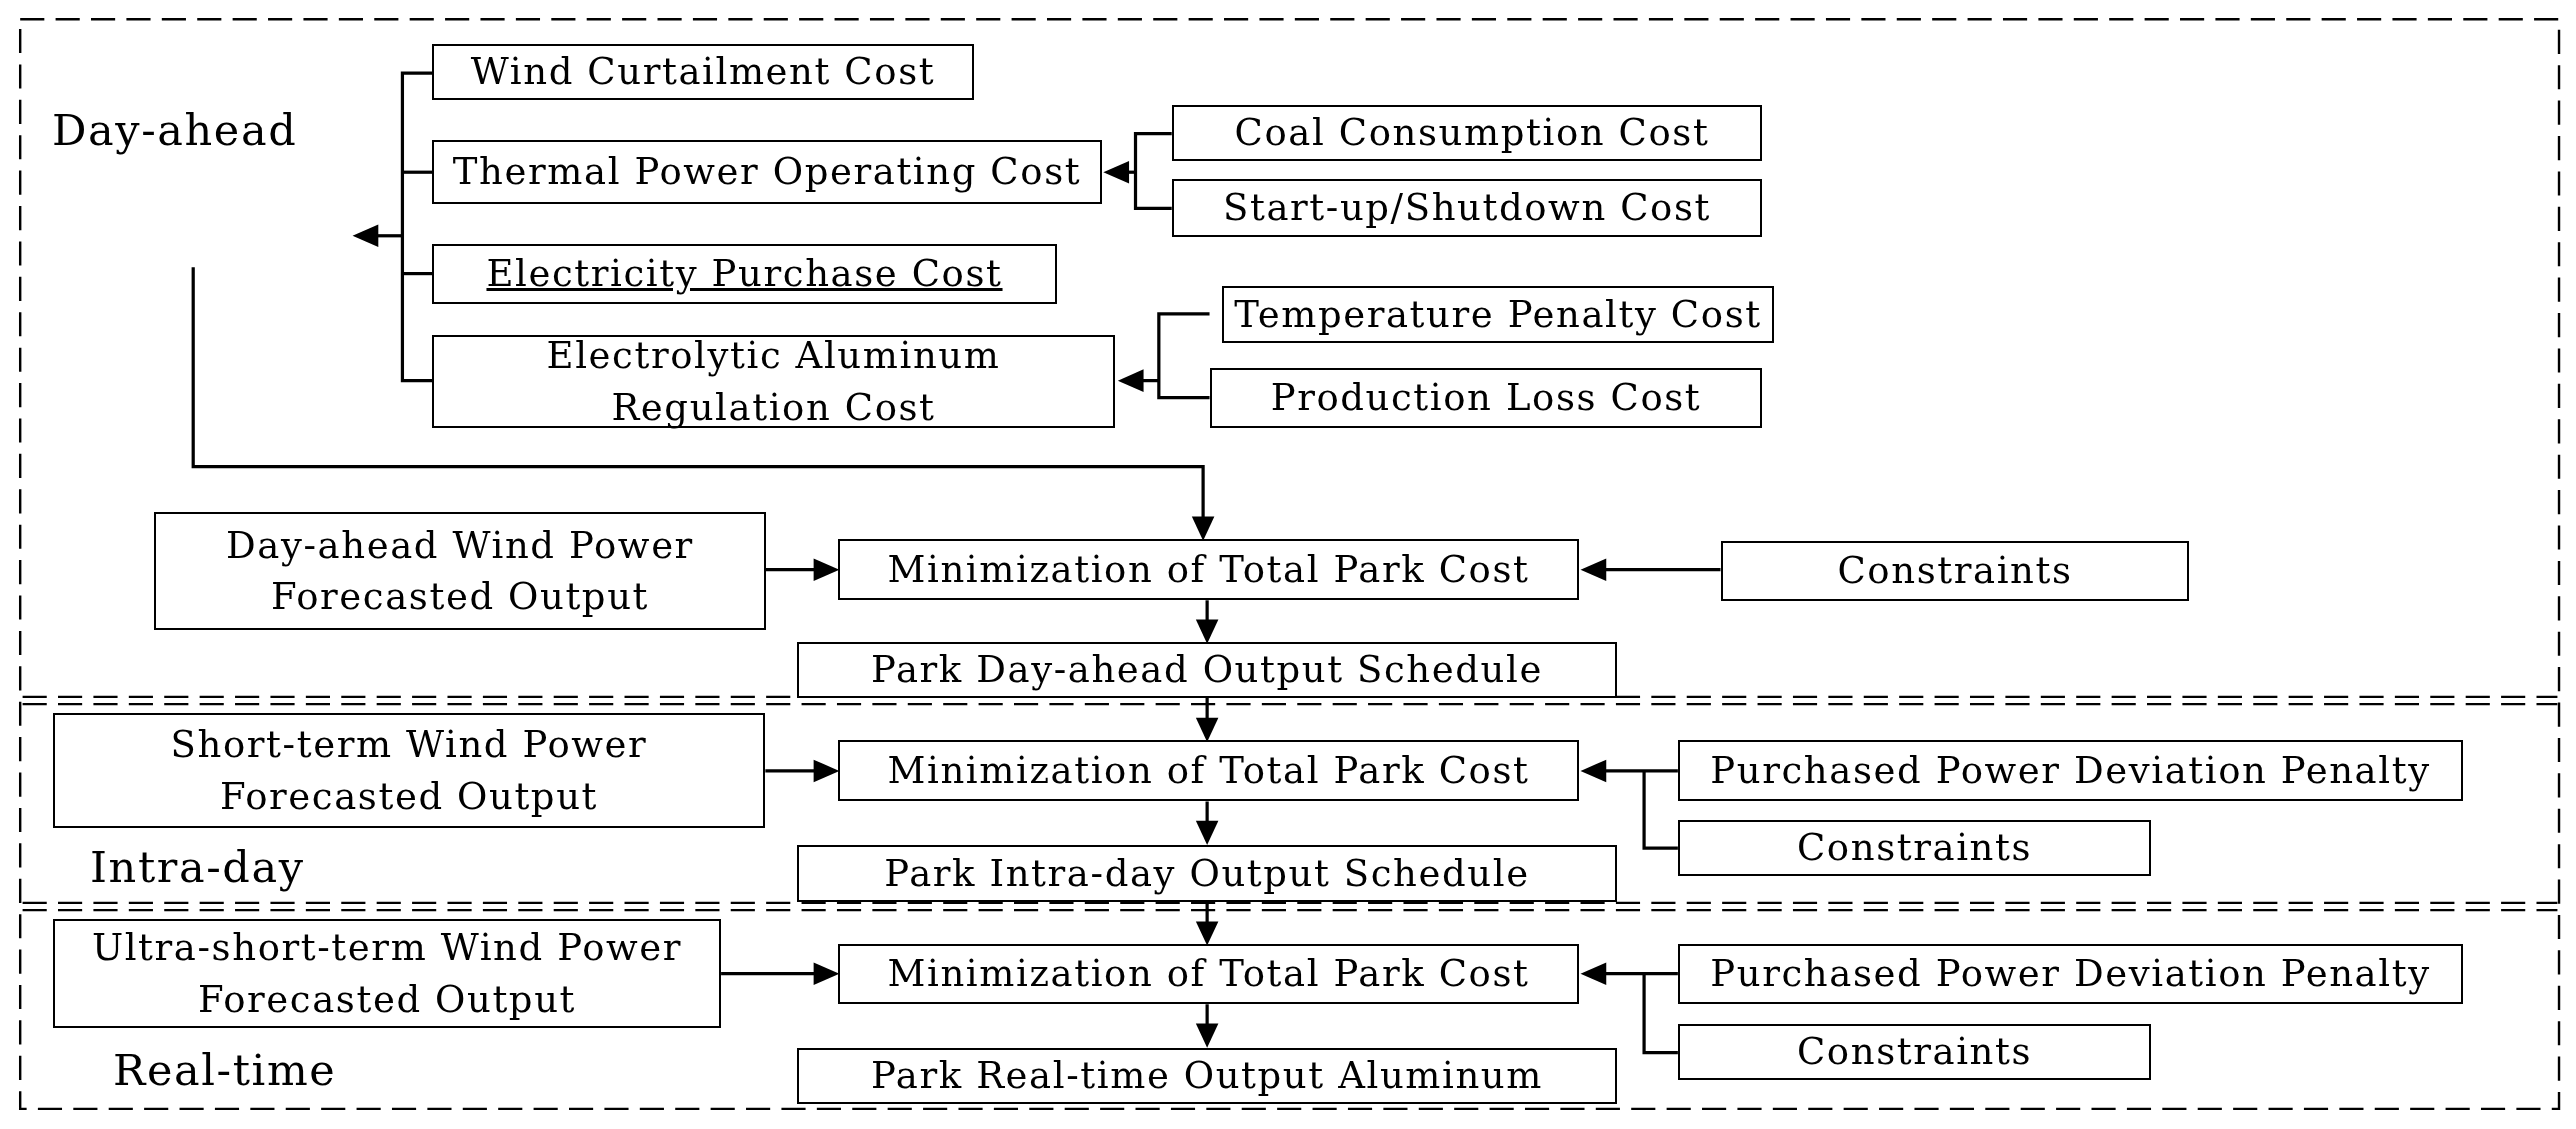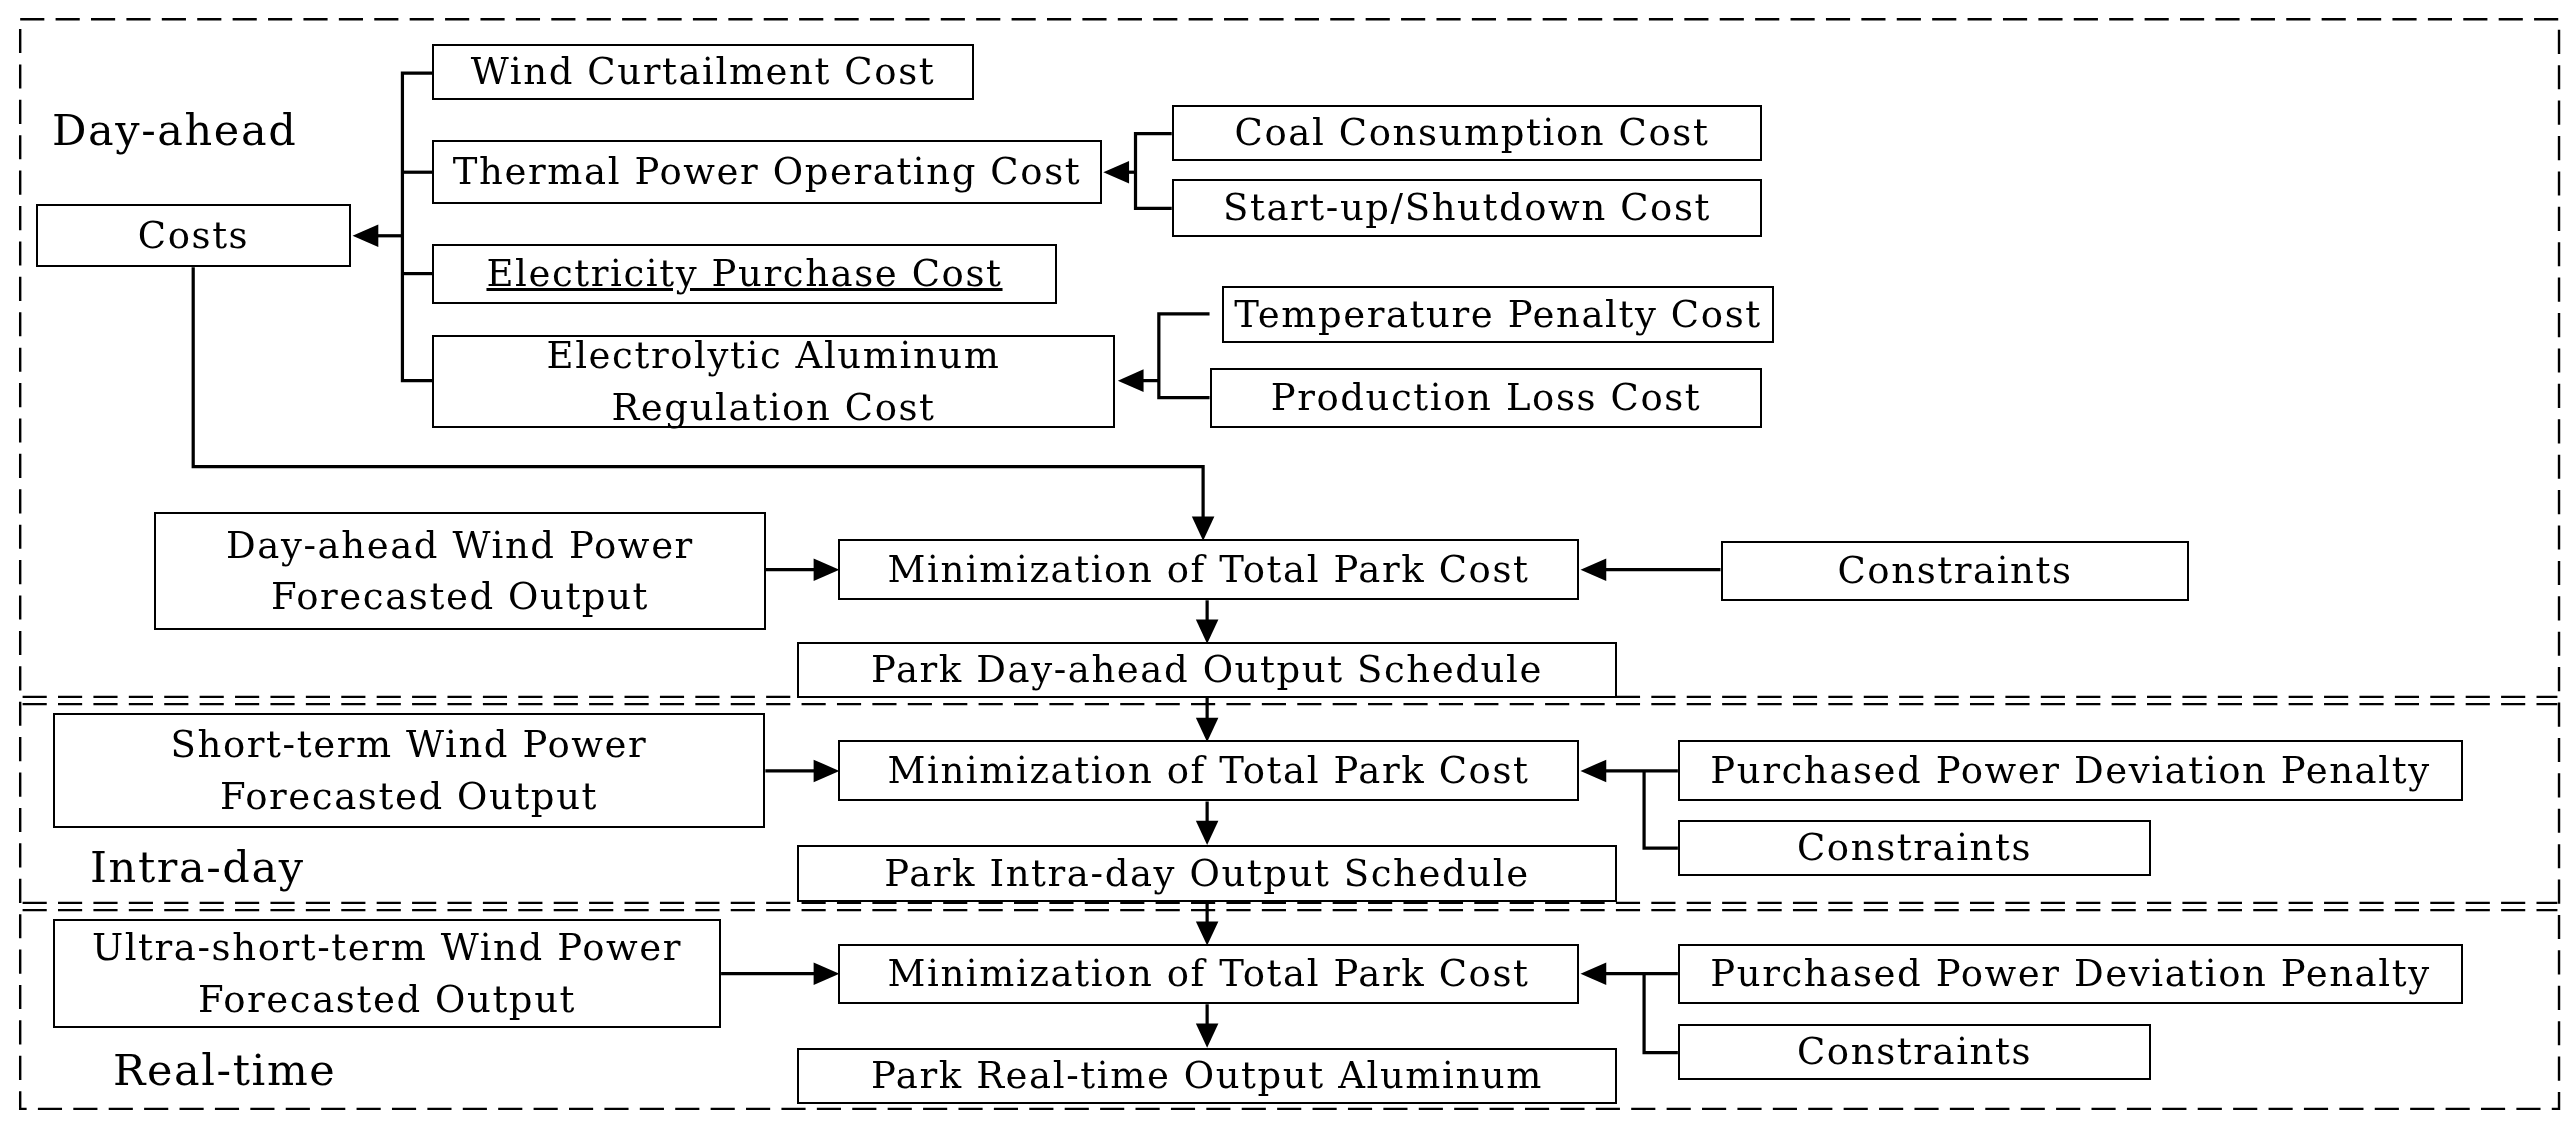--- a/index.html
+++ b/index.html
@@ -112,23 +112,20 @@
       <polyline points="2043,1210 2043,1308 2085,1308"></polyline>
       <line x1="1500" y1="1248" x2="1500" y2="1274"></line>
       <polygon points="1500,1302 1486,1272 1514,1272"></polygon>
     </g>
   </svg>
 
   <div class="section-label" style="left:52px;top:105px;">Day-ahead</div>
   <div class="section-label" style="left:90px;top:842px;">Intra-day</div>
   <div class="section-label" style="left:113px;top:1045px;">Real-time</div>
 
-  <div class="box" style="left:36px;top:204px;width:315px;height:63px;">
-    <span>Costs</span>
-  </div>
   <div class="box" style="left:432px;top:140px;width:670px;height:64px;">
     <span>Thermal Power Operating Cost</span>
   </div>
   <div class="box" style="left:432px;top:44px;width:542px;height:56px;">
     <span>Wind Curtailment Cost</span>
   </div>
   <div class="box" style="left:1172px;top:105px;width:590px;height:56px;padding-left:10px;">
     <span>Coal Consumption Cost</span>
   </div>
   <div class="box" style="left:1172px;top:179px;width:590px;height:58px;">

